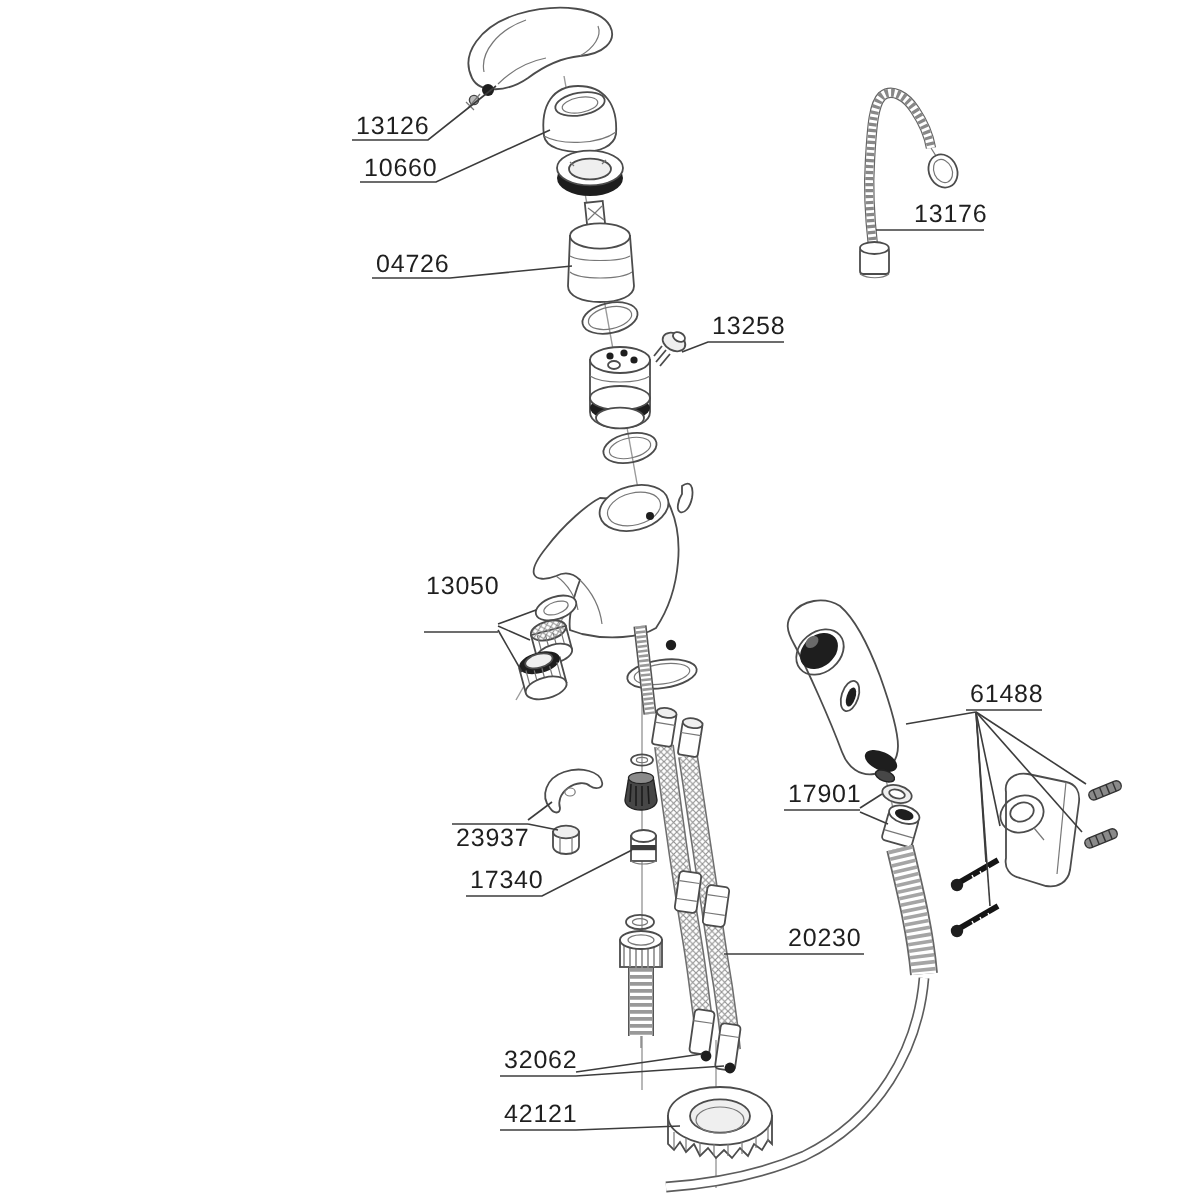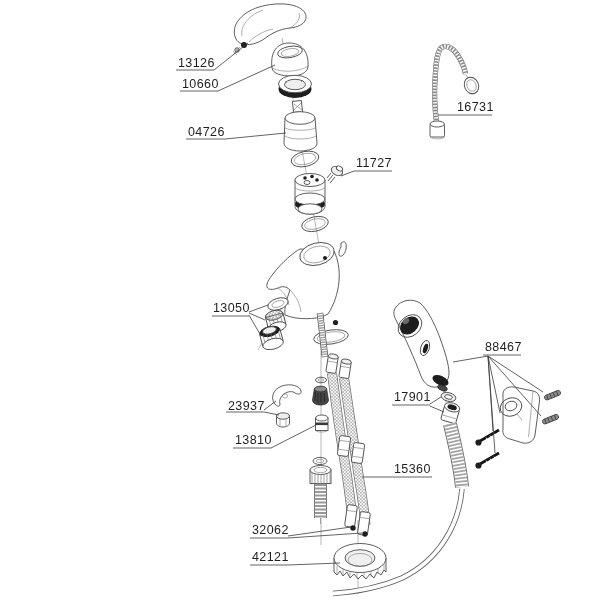--- a/index.html
+++ b/index.html
@@ -341,23 +341,23 @@
     <line class="leader" x1="244" y1="536" x2="307" y2="527"></line>
     <line class="leader" x1="244" y1="538" x2="318" y2="533"></line>
     <line class="leader" x1="206" y1="565" x2="244" y2="565"></line>
     <line class="leader" x1="244" y1="565" x2="296" y2="563"></line>
   </g>
 </svg>
 
 <div class="lbl" style="left:134px;top:57px">13126</div>
 <div class="lbl" style="left:138px;top:78px">10660</div>
 <div class="lbl" style="left:144px;top:126px">04726</div>
-<div class="lbl" style="left:312px;top:157px">11727</div>
-<div class="lbl" style="left:413px;top:101px">16731</div>
-<div class="lbl" style="left:169px;top:302px">13050</div>
-<div class="lbl" style="left:184px;top:400px">23937</div>
-<div class="lbl" style="left:191px;top:434px">13810</div>
+<div class="lbl" style="left:312px;top:157px">13258</div>
+<div class="lbl" style="left:413px;top:101px">13176</div>
+<div class="lbl" style="left:169px;top:287px">13050</div>
+<div class="lbl" style="left:184px;top:413px">23937</div>
+<div class="lbl" style="left:191px;top:434px">17340</div>
 <div class="lbl" style="left:350px;top:391px">17901</div>
-<div class="lbl" style="left:441px;top:341px">88467</div>
-<div class="lbl" style="left:350px;top:463px">15360</div>
+<div class="lbl" style="left:441px;top:341px">61488</div>
+<div class="lbl" style="left:350px;top:463px">20230</div>
 <div class="lbl" style="left:208px;top:524px">32062</div>
 <div class="lbl" style="left:208px;top:551px">42121</div>
 </div>
 
 </body></html>

